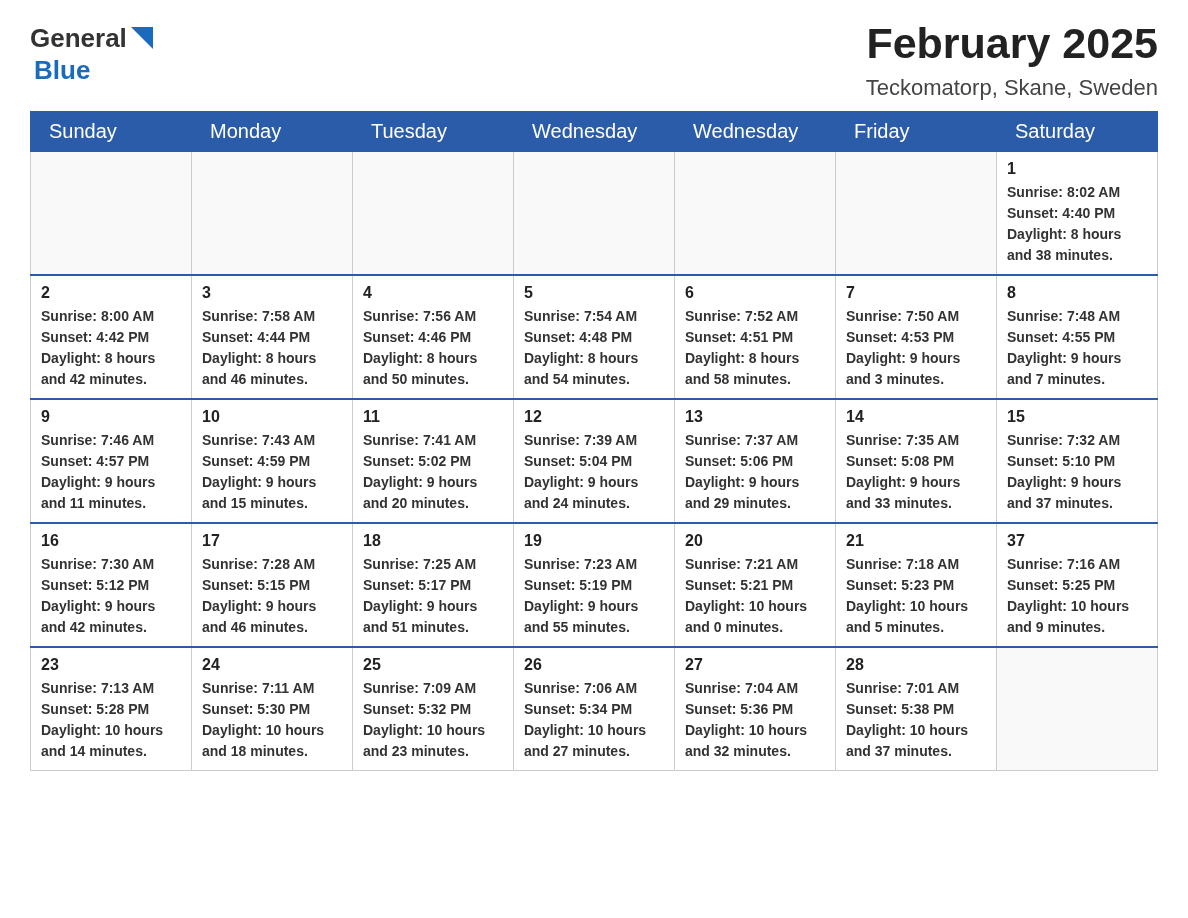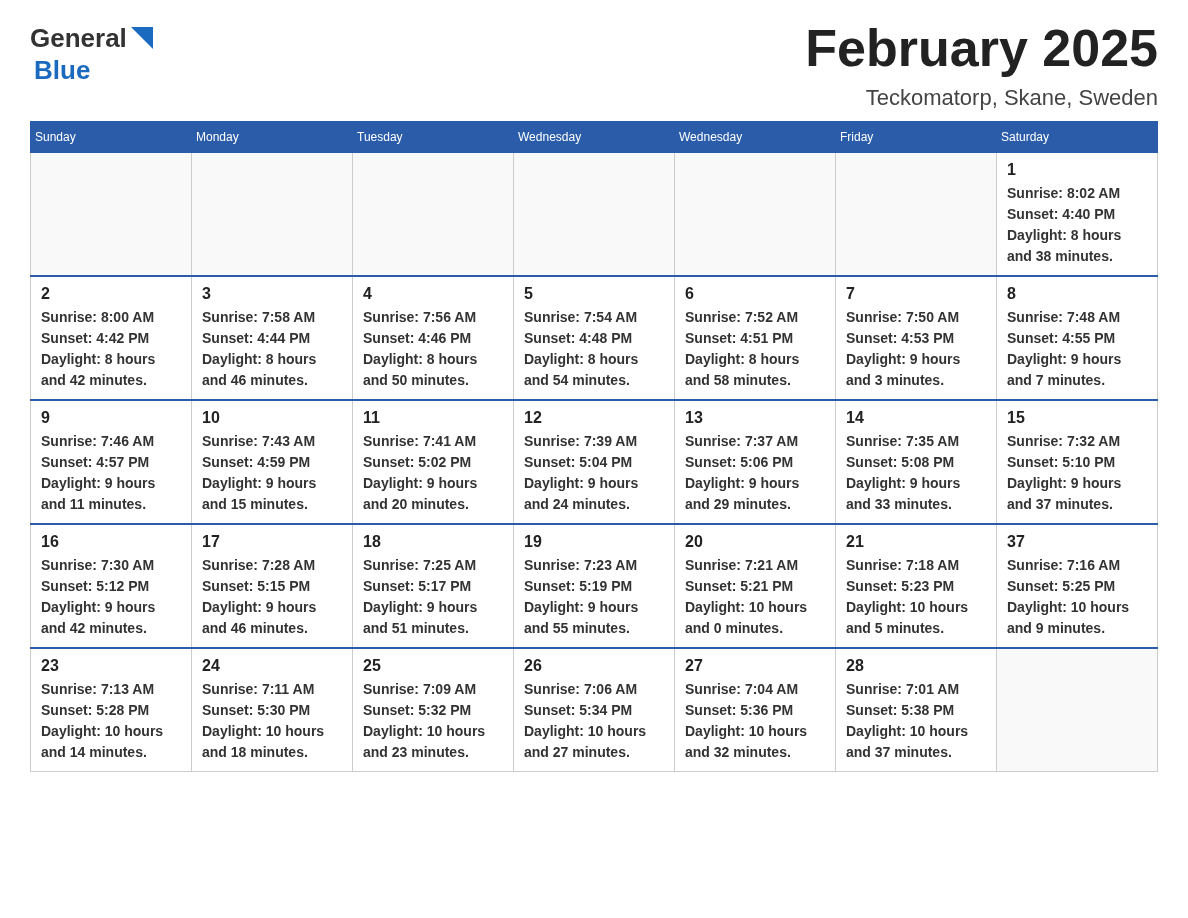--- a/index.html
+++ b/index.html
@@ -32,41 +32,41 @@
       color: #1a6bbf;
       font-size: 26px;
       font-weight: bold;
       margin-top: 2px;
       margin-left: 4px;
     }
     .title-section {
       text-align: right;
     }
     .month-title {
-      font-size: 52px;
+      font-size: 43px;
       font-weight: bold;
       color: #222;
       line-height: 1.1;
     }
     .location {
       font-size: 22px;
       color: #444;
       margin-top: 8px;
     }
     .calendar {
       width: 100%;
       border-collapse: collapse;
       margin-top: 10px;
     }
     .calendar th {
       background-color: #2a5caa;
       color: #fff;
-      font-size: 12px;
+      font-size: 20px;
       font-weight: normal;
-      padding: 8px 4px;
+      padding: 8px 18px;
       text-align: left;
       border: 1px solid #2a5caa;
     }
     .calendar td {
       vertical-align: top;
       border: 1px solid #ccc;
       padding: 8px 10px;
       width: 14.28%;
       min-height: 110px;
       font-size: 13px;

